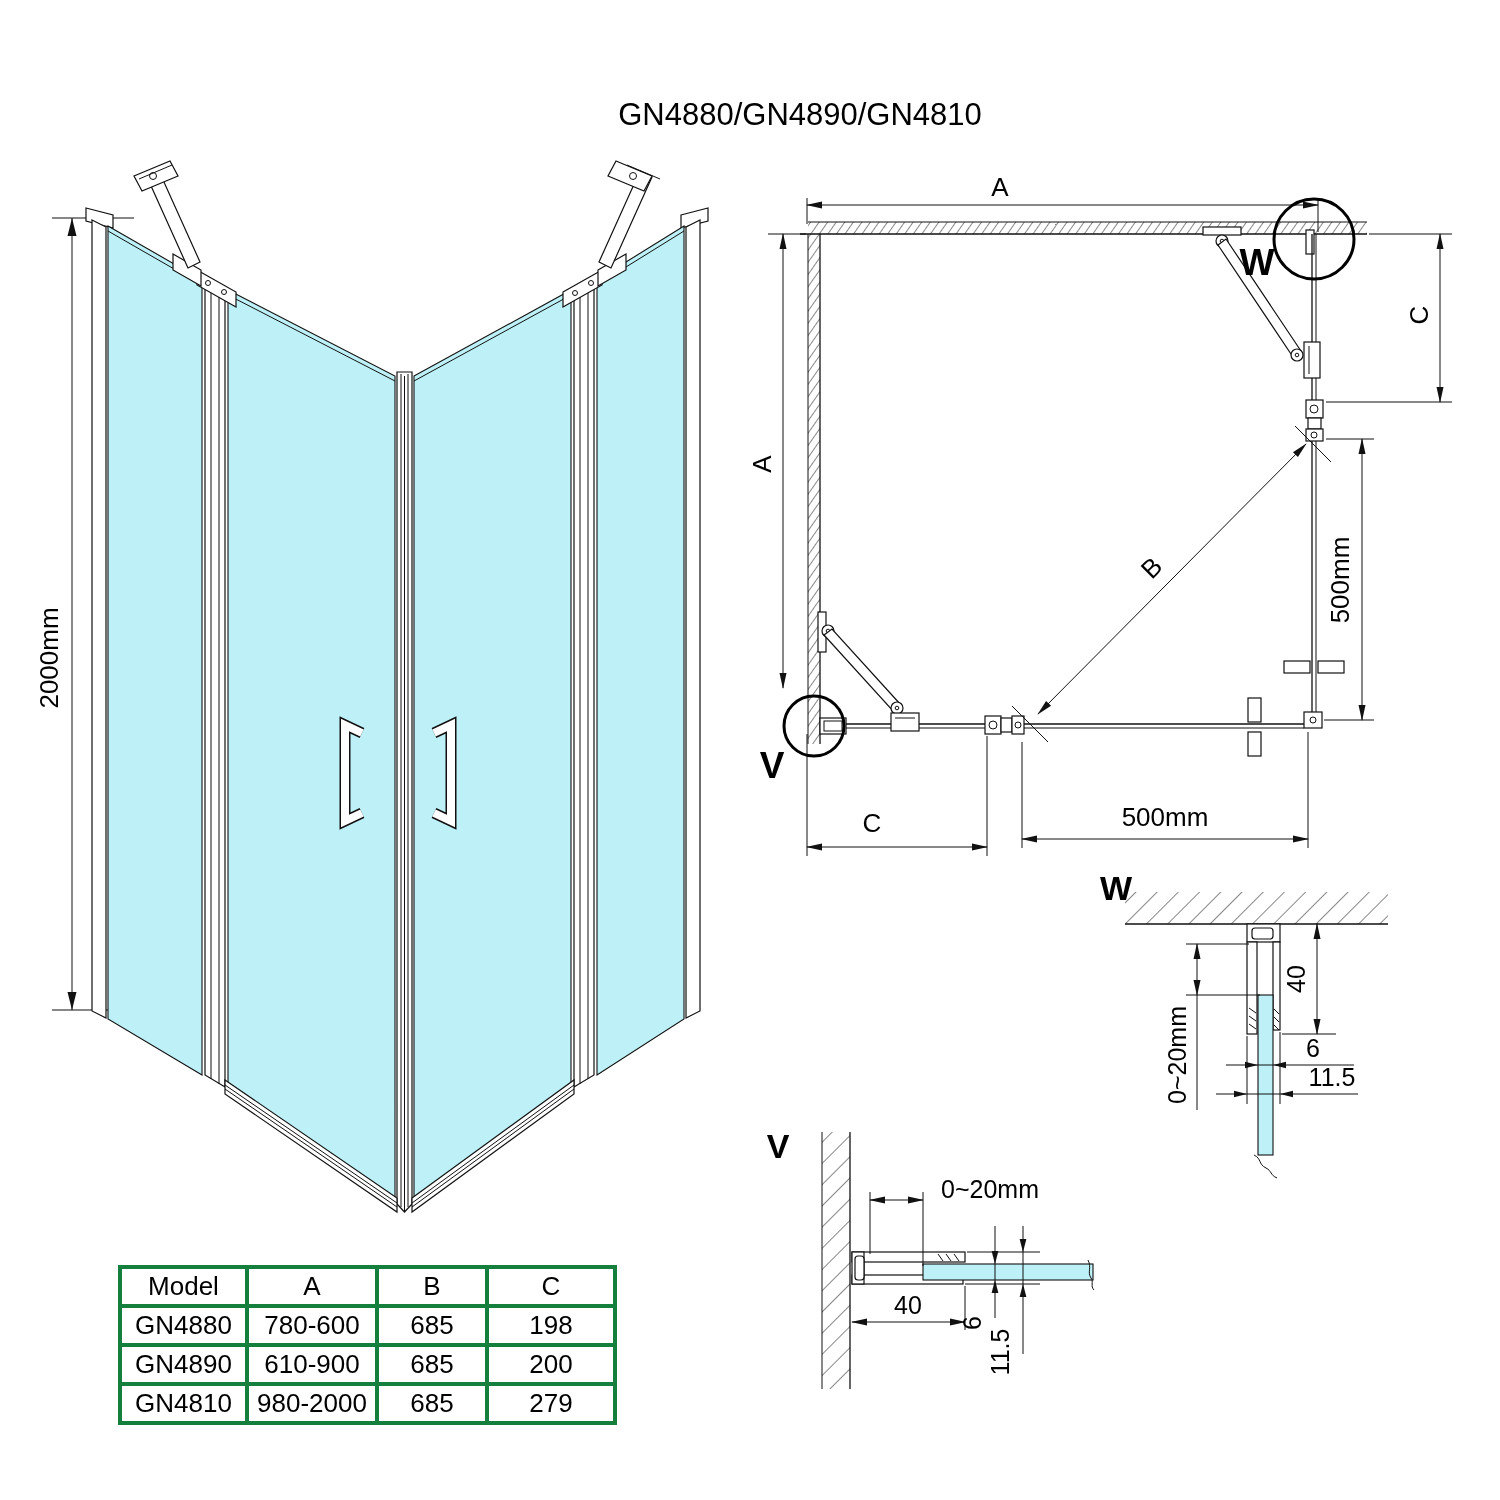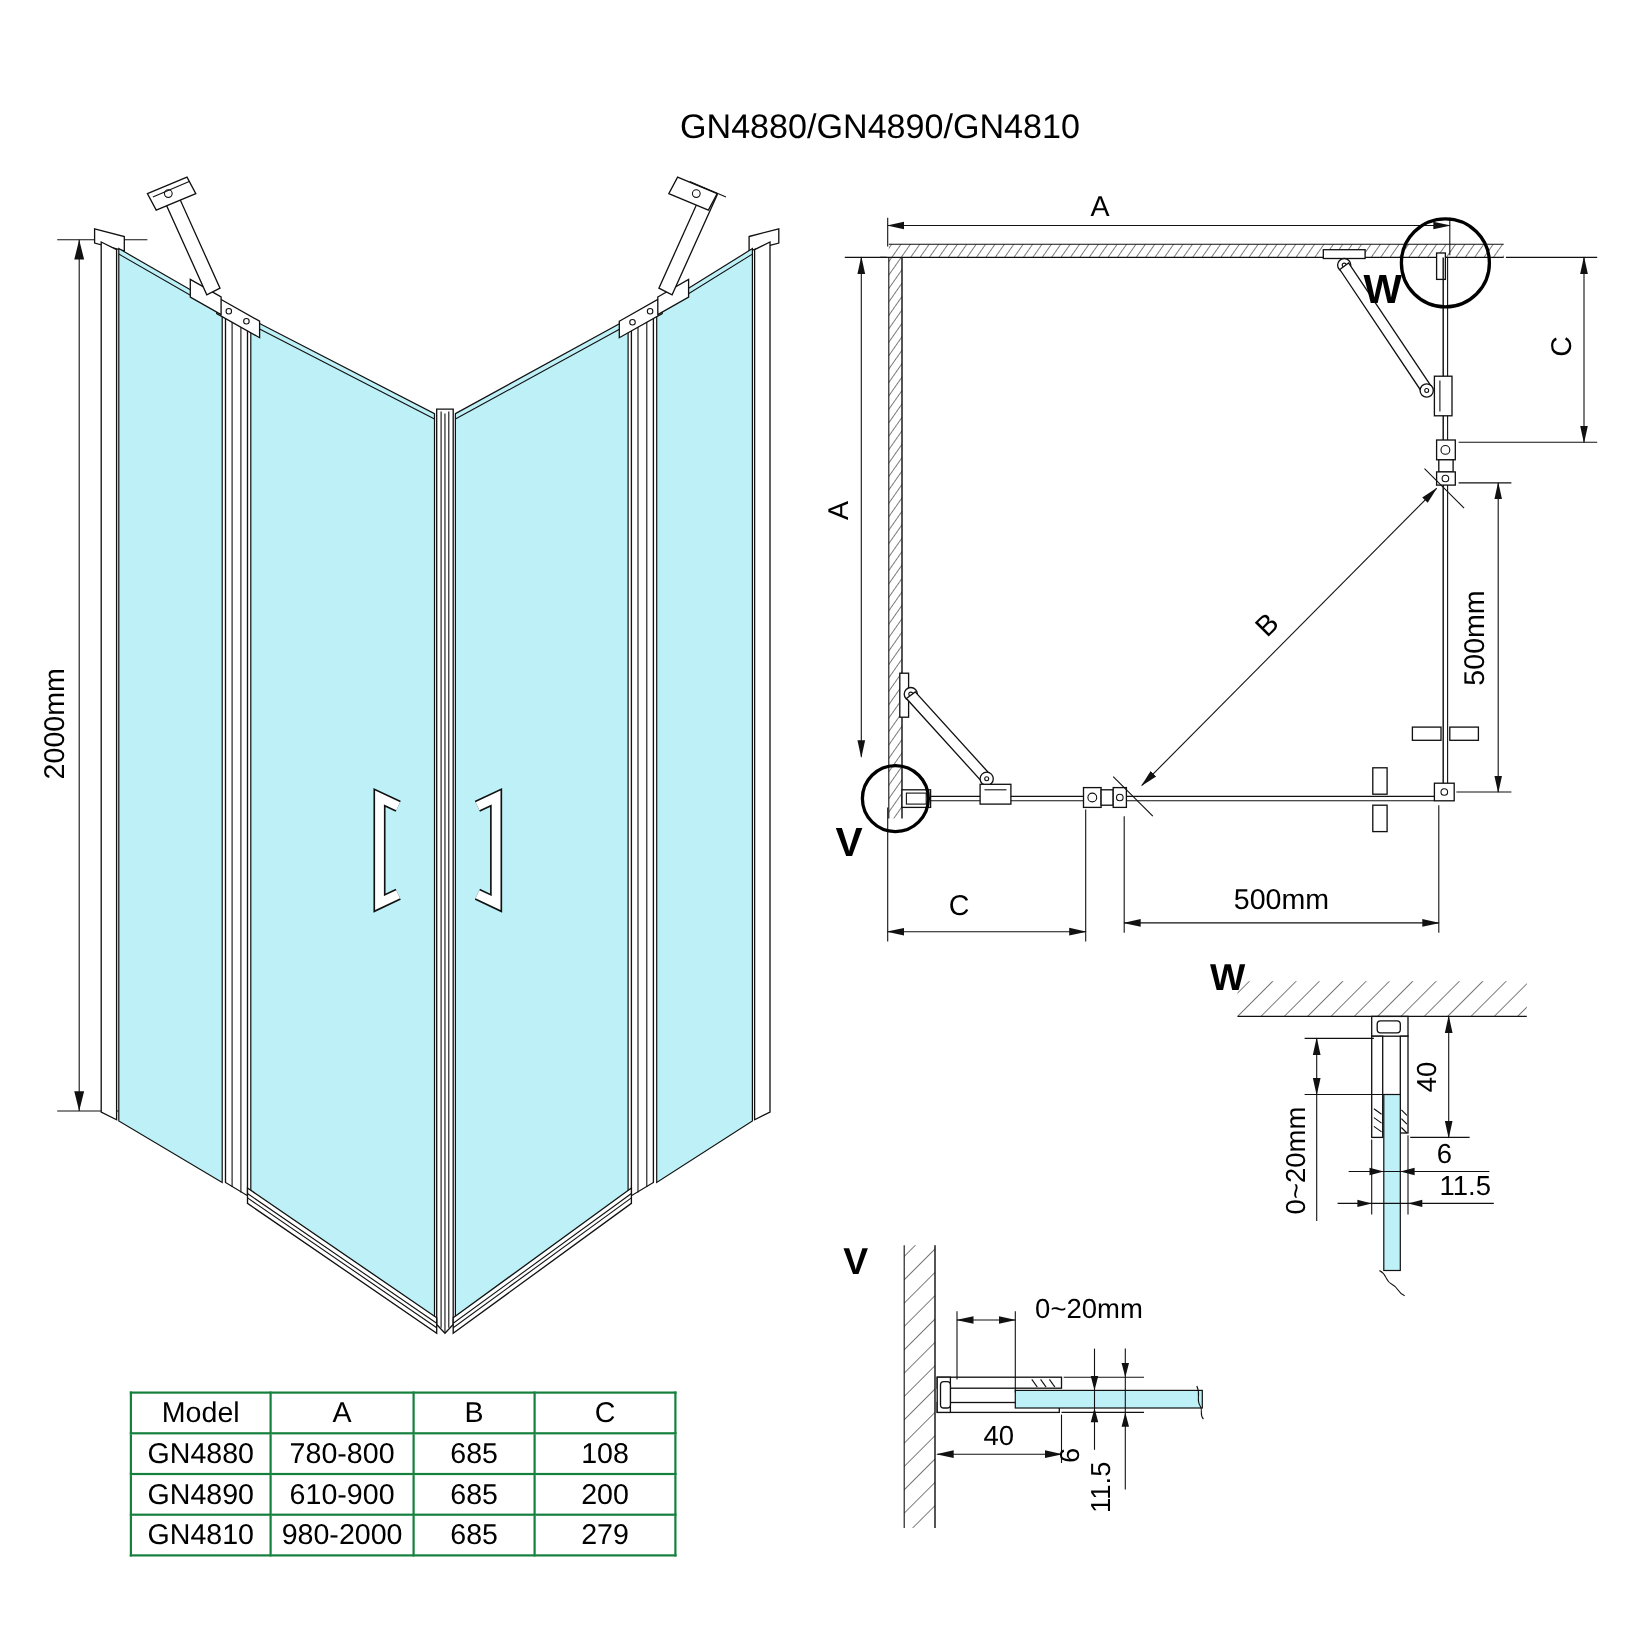--- a/index.html
+++ b/index.html
@@ -14,21 +14,21 @@
   .hdr-t{font-size:34px;font-weight:bold;}
   .ln{stroke:#111;stroke-width:1;fill:none;}
   .ln2{stroke:#111;stroke-width:1.3;fill:none;}
   .wh{fill:#ffffff;stroke:#111;stroke-width:1.2;}
   .gl{stroke:#111;stroke-width:1.1;}
   .dimln{stroke:#111;stroke-width:1;fill:none;}
   .arr{fill:#111;stroke:none;}
   .cir{fill:none;stroke:#000;stroke-width:3;}
   
   #spec-table{position:absolute;left:118px;top:1253px;border-collapse:collapse;table-layout:fixed;}
-  #spec-table td,#spec-table th{border:2px solid #15803d;font-size:26px;font-weight:normal;
+  #spec-table td,#spec-table th{border:4px solid #15803d;font-size:26px;font-weight:normal;
     text-align:center;vertical-align:middle;height:35px;padding:0;color:#000;background:#fff;}
   #spec-table col.c0{width:127px}#spec-table col.c1{width:130px}
   #spec-table col.c2{width:110px}#spec-table col.c3{width:128px}
 </style>
 </head>
 <body>
 
 <div id="stage">
 <svg width="1500" height="1500" viewBox="0 0 1500 1500">
   <defs>
@@ -381,23 +381,23 @@
       </colgroup>
   <tbody>
         <tr>
     <th>Model</th>
     <th>A</th>
     <th>B</th>
     <th>C</th>
   </tr>
   <tr>
     <td>GN4880</td>
-    <td>780-800</td>
+    <td>780-600</td>
     <td>685</td>
-    <td>108</td>
+    <td>198</td>
   </tr>
   <tr>
     <td>GN4890</td>
     <td>610-900</td>
     <td>685</td>
     <td>200</td>
   </tr>
   <tr>
     <td>GN4810</td>
     <td>980-2000</td>

